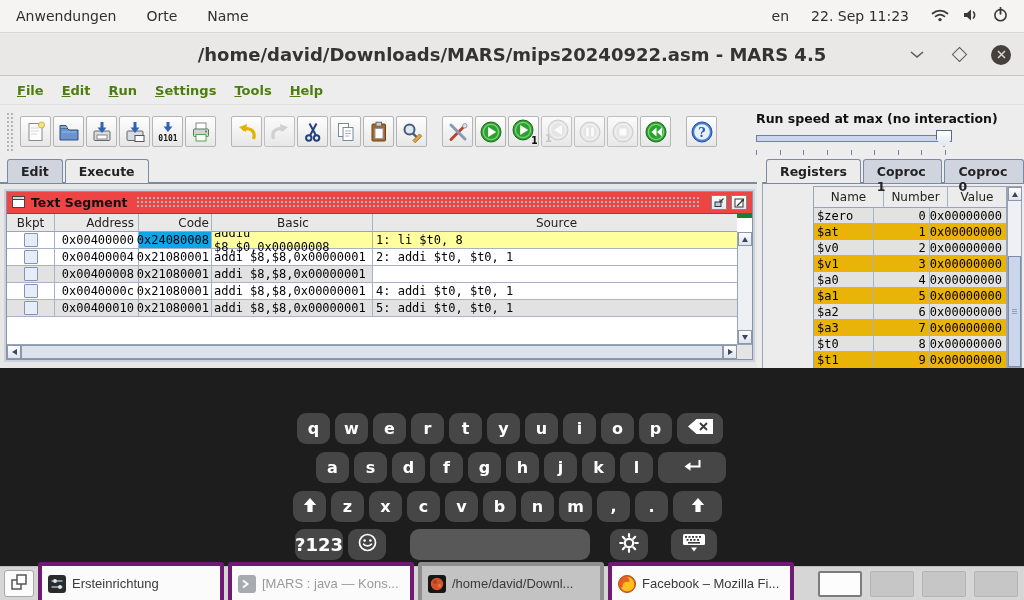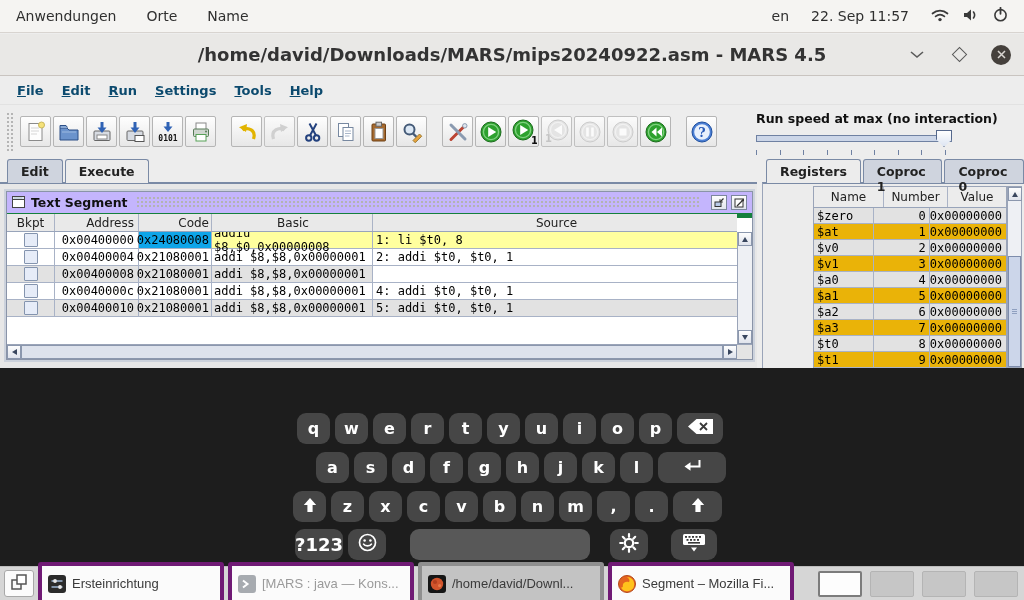--- a/index.html
+++ b/index.html
@@ -17,21 +17,21 @@
   .headerbar{position:absolute;left:0;top:34px;width:100%;height:42px;background:#e9e8e6;
     border-bottom:1px solid #c9c4c0;display:flex;align-items:center;box-sizing:border-box;}
   .hb-title{flex:1;text-align:center;font-size:18px;font-weight:600;color:#333;}
   .hb-controls{position:absolute;right:12px;top:0;height:100%;display:flex;align-items:center;gap:20px;}
   .wc{display:flex;align-items:center;justify-content:center;width:22px;height:22px;background:none;border:none;padding:0;}
   .wc-max-glyph{width:9px;height:9px;border:1.5px solid #5a5a5a;transform:rotate(45deg);}
   .wc-close-glyph{width:20px;height:20px;border-radius:50%;background:#45403c;display:flex;align-items:center;justify-content:center;}
   
   .app{position:absolute;left:0;top:77px;width:100%;height:291px;background:#ededed;}
   .menubar{height:27px;display:flex;align-items:center;padding-left:8px;font-weight:bold;
-    font-size:13px;color:#0c4a6e;border-bottom:1px solid #e2e2e2;}
+    font-size:13px;color:#4d7c0f;border-bottom:1px solid #e2e2e2;}
   .mi{padding:4px 9px;}
   .mi .u{text-decoration:underline;}
   .toolbar{position:absolute;left:0;top:28px;width:100%;height:53px;display:flex;align-items:center;padding-left:6px;box-sizing:border-box;}
   .grip{width:9px;height:40px;margin-right:4px;background-image:radial-gradient(#b5b5b5 1px,transparent 1.3px);background-size:4px 4px;}
   .tbtn{width:31px;height:31px;margin:0 1px;border:1px solid #b5b5b5;border-radius:2px;
     background:linear-gradient(#fefefe,#e7e7e7);display:flex;align-items:center;justify-content:center;padding:0;}
   .tbtn svg{display:block;}
   .tbtn.disabled{opacity:.8;}
   .tsep{width:13px;}
   
@@ -49,21 +49,21 @@
   .right-panel{position:absolute;left:762px;top:0;right:0;height:210px;}
   .tabs{position:absolute;top:1px;left:7px;height:24px;display:flex;gap:2px;z-index:2;}
   .tab{padding:4px 13px 3px;font-weight:bold;font-size:12.5px;color:#222;background:#cfd4de;
     border:1px solid #7a8aa5;border-bottom:none;border-radius:3px 3px 0 0;}
   .tab.active{background:#ececec;}
   .panel-body{position:absolute;left:0;right:0;top:24px;bottom:0;border-top:2px solid #7a8aa5;background:#e7e7e7;box-sizing:border-box;}
   .right-panel .panel-body{border-left:1px solid #9aa4b8;background:#ececec;}
   
   .iframe{position:absolute;left:6px;top:7px;width:745px;height:167px;background:#fff;
     border:1px solid #8a94a8;box-shadow:0 0 0 2px #ccd2dc;}
-  .if-title{height:21px;background:#c4b5fd;border-bottom:5px solid #15803d;display:flex;align-items:center;padding:0 5px;}
+  .if-title{height:21px;background:#ef4444;border-bottom:5px solid #15803d;display:flex;align-items:center;padding:0 5px;}
   .if-title-text{font-weight:bold;font-size:12.5px;color:#111;margin-left:6px;white-space:nowrap;}
   .if-dots{flex:1;height:13px;margin:0 8px;background-image:radial-gradient(#b3b3b3 1px,transparent 1.2px);background-size:4px 4px;}
   .if-btn{width:16px;height:15px;margin-left:4px;border:1px solid #7c879c;background:linear-gradient(#fdfdfd,#e2e6ee);
     display:flex;align-items:center;justify-content:center;padding:0;}
   
   .ts-header{position:absolute;left:0;top:22px;right:15px;height:17px;display:flex;background:#e9e9e9;
     border-bottom:1px solid #98a4ba;font-size:12px;color:#222;align-items:center;}
   .th{text-align:center;border-right:1px solid #aab3c6;box-sizing:border-box;height:100%;display:flex;align-items:center;justify-content:center;}
   .ts-view{position:absolute;left:0;top:40px;right:15px;bottom:15px;background:#fff;overflow:hidden;}
   .ts-row{display:flex;height:16px;border-bottom:1px solid #a8b2c6;font-family:"DejaVu Sans Mono",monospace;font-size:12px;color:#000;}
@@ -148,21 +148,21 @@
 <div class="screen">
 
   <div class="gnome-topbar">
     <div class="tb-menus">
         <span class="tb-menu">Anwendungen</span>
         <span class="tb-menu">Orte</span>
         <span class="tb-menu">Name</span>
       </div>
     <div class="tb-right">
       <span>en</span>
-      <span>22. Sep 11:57</span>
+      <span>22. Sep 11:23</span>
       <span class="sysicons">
         <span><svg width="18" height="14" viewBox="0 0 18 14">
               <path d="M1.5 5.5A11.5 11.5 0 0 1 16.5 5.5" fill="none" stroke="#3a3a3a" stroke-width="1.7" stroke-linecap="round"></path>
               <path d="M4.6 8.4A7 7 0 0 1 13.4 8.4" fill="none" stroke="#3a3a3a" stroke-width="1.7" stroke-linecap="round"></path>
               <circle cx="9" cy="11.6" r="1.7" fill="#3a3a3a"></circle>
             </svg></span>
         <span><svg width="16" height="14" viewBox="0 0 16 14">
               <path d="M1 5h3l4-3.5v11L4 9H1z" fill="#3a3a3a"></path>
               <path d="M10.5 4a5 5 0 0 1 0 6" stroke="#3a3a3a" fill="none" stroke-width="1.6" stroke-linecap="round"></path>
             </svg></span>
@@ -743,21 +743,21 @@
           <span class="lbl">/home/david/Downl...</span>
         </button>
         <button class="taskbtn">
           <span class="ticon">
             <svg width="18" height="18" viewBox="0 0 18 18">
               <circle cx="9" cy="9" r="8.5" fill="#e4641f"></circle>
               <path d="M3 12.5a7 7 0 0 0 13.2-3.2c0-4.2-3.2-7.2-7.2-7.2 2.2 2 3.2 3.2 2 5.2-2.2-1.2-6.2 0-6.2 3 0 1.2.6 2.2-1.8 2.2z" fill="#ffc21c"></path>
               <circle cx="9" cy="9" r="8.5" fill="none" stroke="#b5491a"></circle>
             </svg>
           </span>
-          <span class="lbl">Segment – Mozilla Fi...</span>
+          <span class="lbl">Facebook – Mozilla Fi...</span>
         </button>
       </div>
     <div class="workspaces">
         <button class="ws active"></button>
         <button class="ws"></button>
         <button class="ws"></button>
         <button class="ws"></button>
       </div>
   </div>
 

